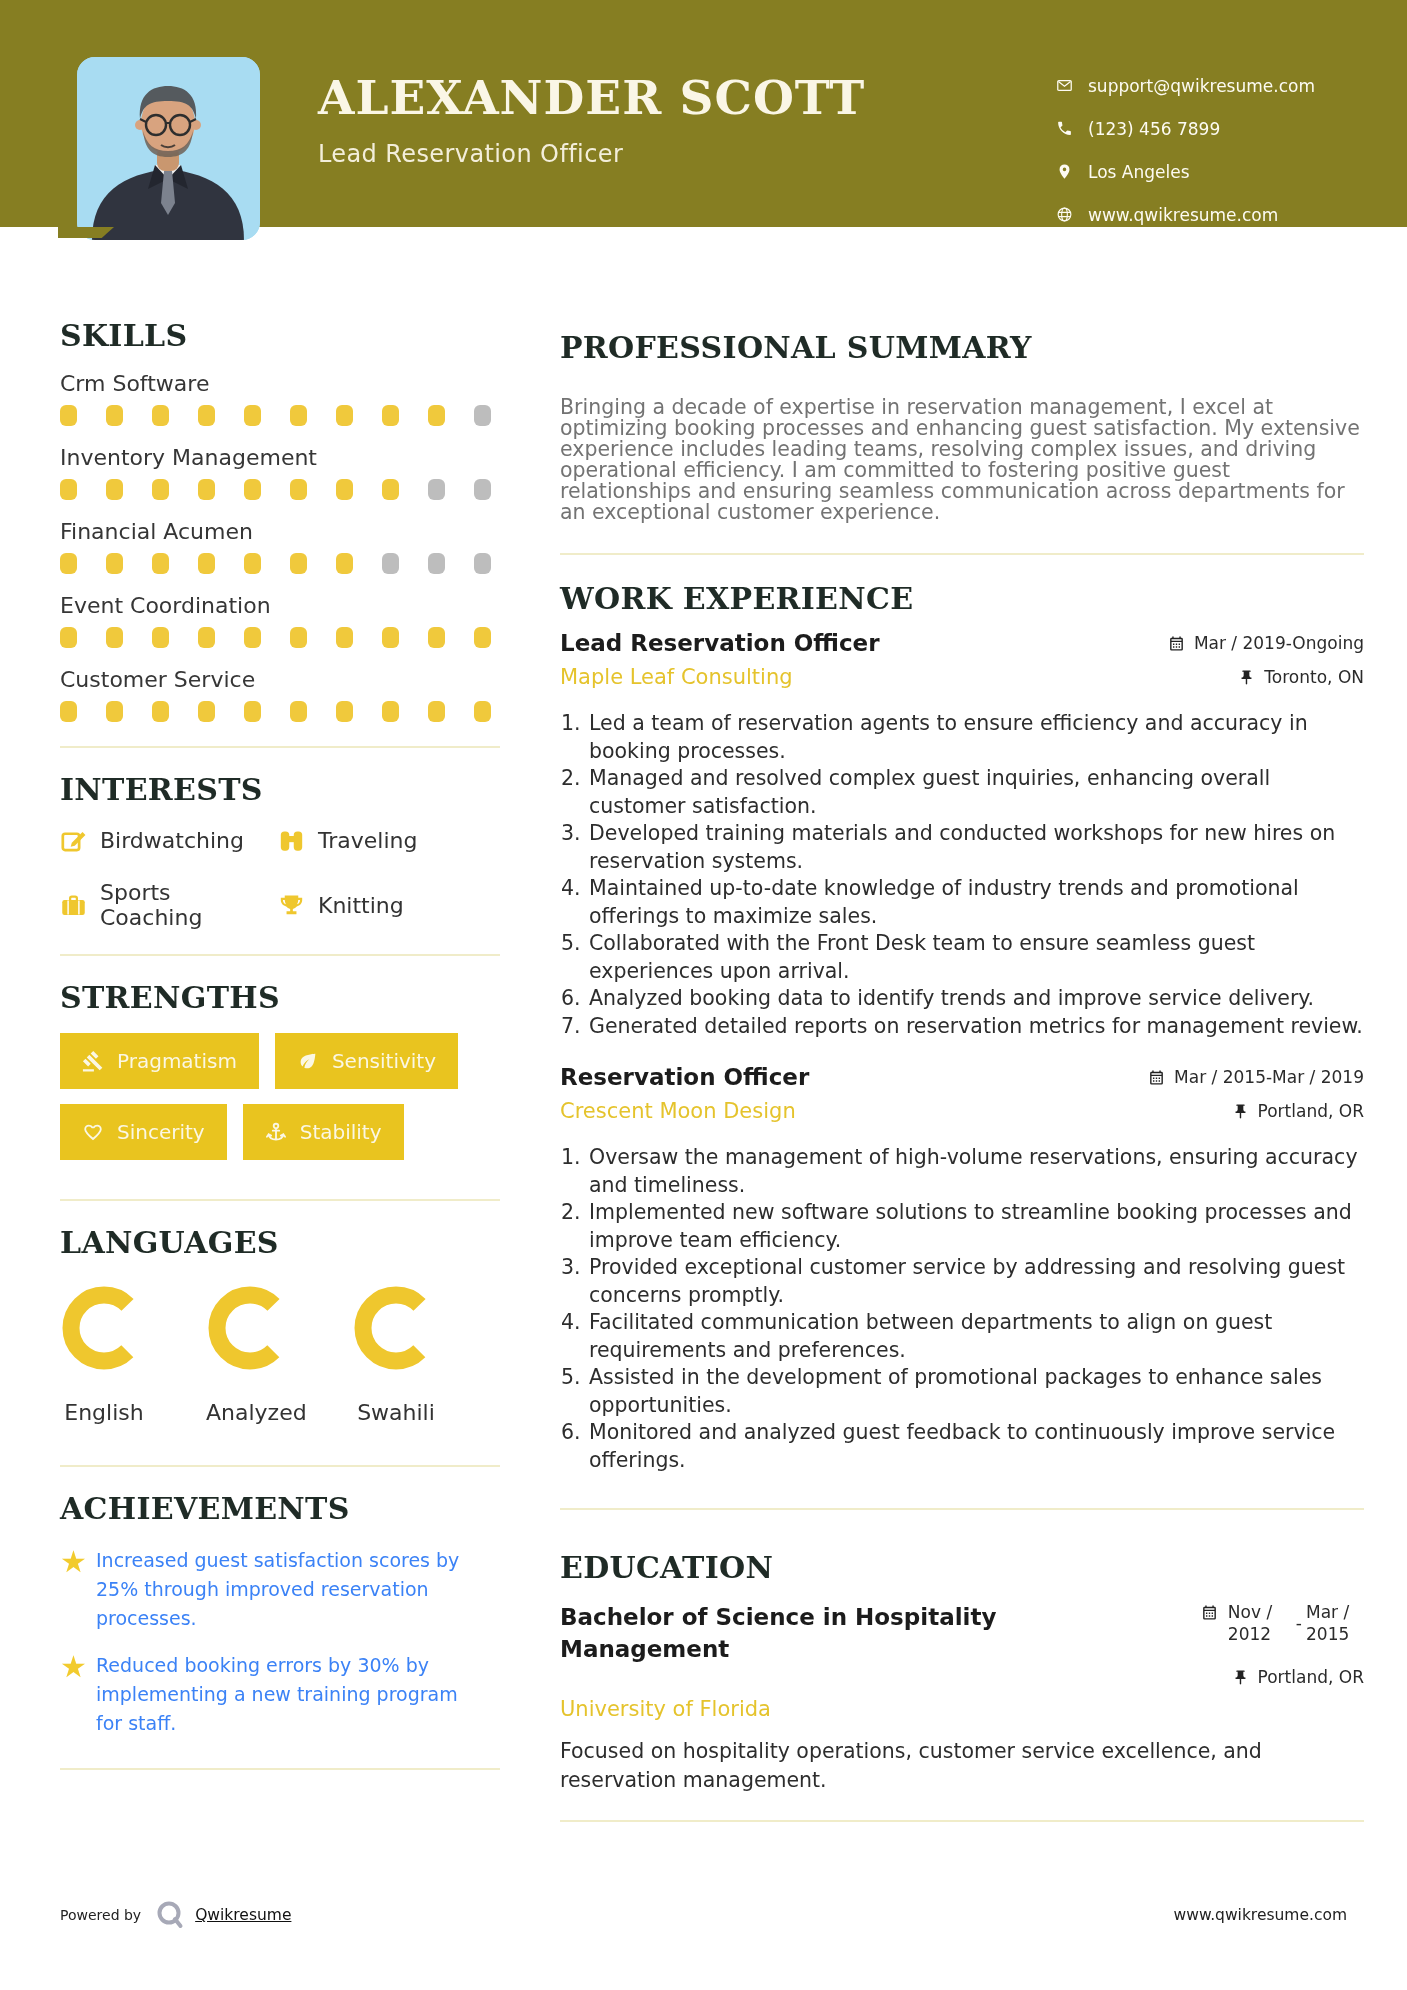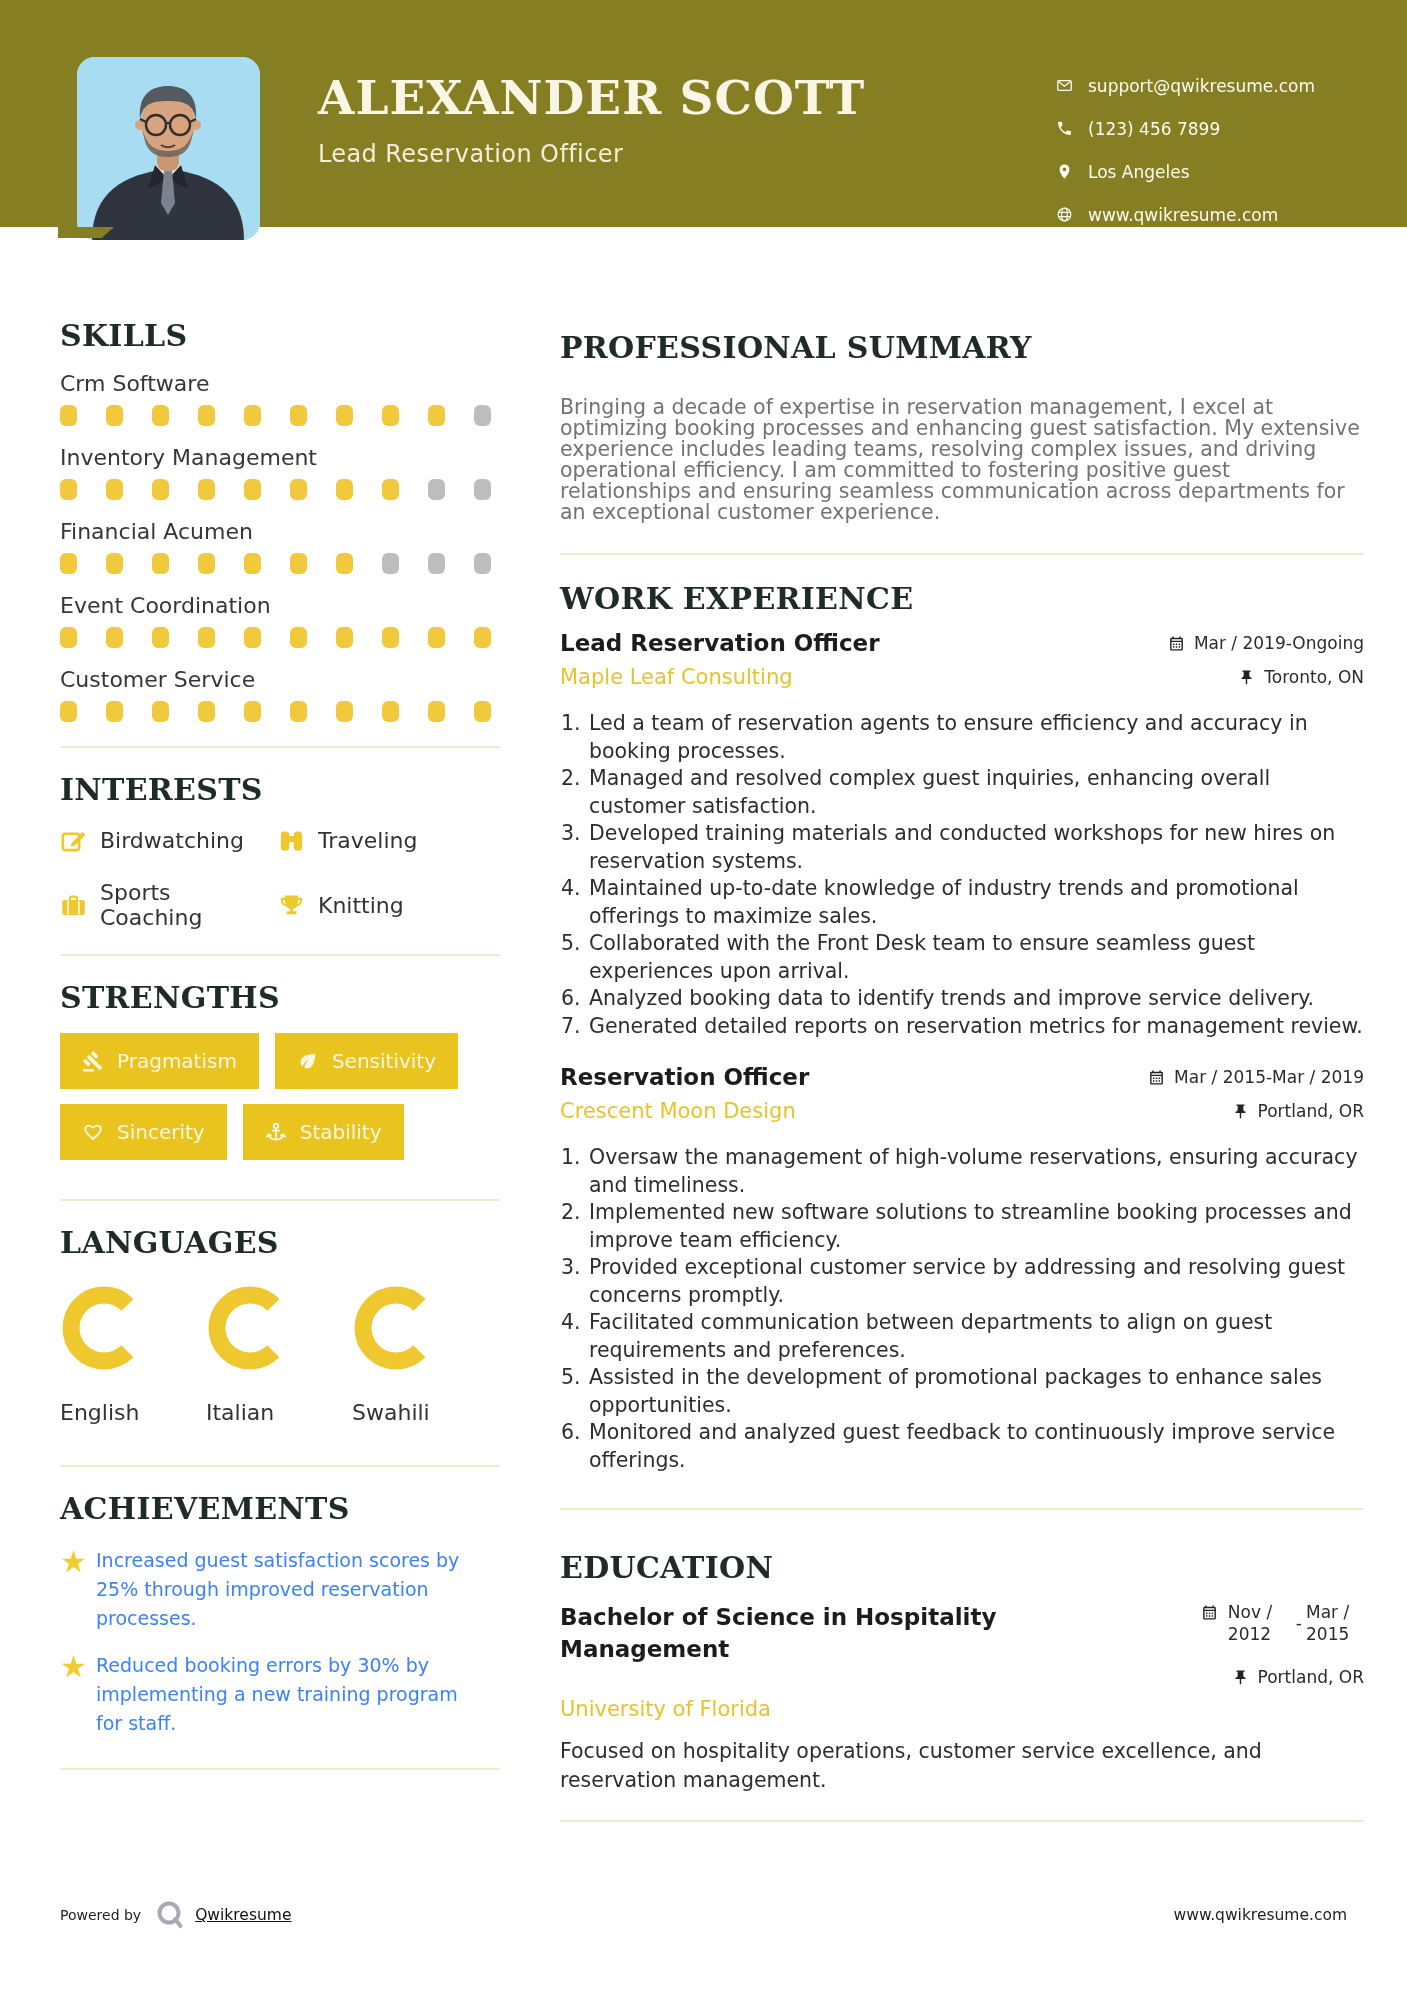--- a/index.html
+++ b/index.html
@@ -44,21 +44,21 @@
   .div-mid { margin:24px 0; }
   
   .badges { margin-top:18px; display:flex; flex-wrap:wrap; }
   .badge { display:flex; align-items:center; background:#E9C41F; color:#FBF7E3; font-size:20px;
     padding:0 22px; height:56px; margin:0 16px 15px 0; }
   .badge svg { width:22px; height:22px; margin-right:13px; }
   
   .langs { margin-top:24px; display:flex; }
   .lang { width:146px; }
   .lang svg { display:block; width:88px; height:88px; }
-  .lang-label { margin-top:28px; font-size:22px; color:#333; width:88px; text-align:left; }
+  .lang-label { margin-top:28px; font-size:22px; color:#333; width:88px; text-align:center; }
   .div-langs { margin:40px 0 24px 0; }
   
   .ach-list { margin-top:20px; }
   .ach-item { display:flex; margin-bottom:18px; }
   .ach-star { font-size:30px; line-height:32px; color:#F2CB2E; width:36px; flex:0 0 auto; }
   .ach-text { font-size:19px; line-height:29px; color:#3b82f6; width:372px; }
   .div-left-end { margin-top:30px; }
   
   .summary-text { margin-top:32px; font-size:20.5px; line-height:21px; color:#737373; }
   .div-summary { margin:30px 0 26px 0; }
@@ -307,21 +307,21 @@
       <div class="lang">
         <svg viewBox="0 0 88 88">
           <circle cx="44" cy="44" r="33" fill="none" stroke="#EFC72E" stroke-width="17" stroke-dasharray="155.5 51.8" stroke-dashoffset="-25.9"></circle>
         </svg>
         <div class="lang-label">English</div>
       </div>
       <div class="lang">
         <svg viewBox="0 0 88 88">
           <circle cx="44" cy="44" r="33" fill="none" stroke="#EFC72E" stroke-width="17" stroke-dasharray="155.5 51.8" stroke-dashoffset="-25.9"></circle>
         </svg>
-        <div class="lang-label">Italian</div>
+        <div class="lang-label">Analyzed</div>
       </div>
       <div class="lang">
         <svg viewBox="0 0 88 88">
           <circle cx="44" cy="44" r="33" fill="none" stroke="#EFC72E" stroke-width="17" stroke-dasharray="155.5 51.8" stroke-dashoffset="-25.9"></circle>
         </svg>
         <div class="lang-label">Swahili</div>
       </div>
     </div>
 
   <div class="divider div-langs"></div>

